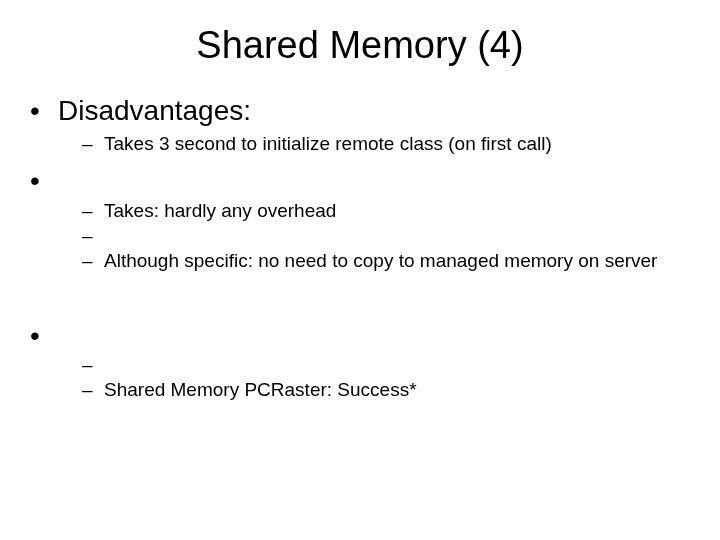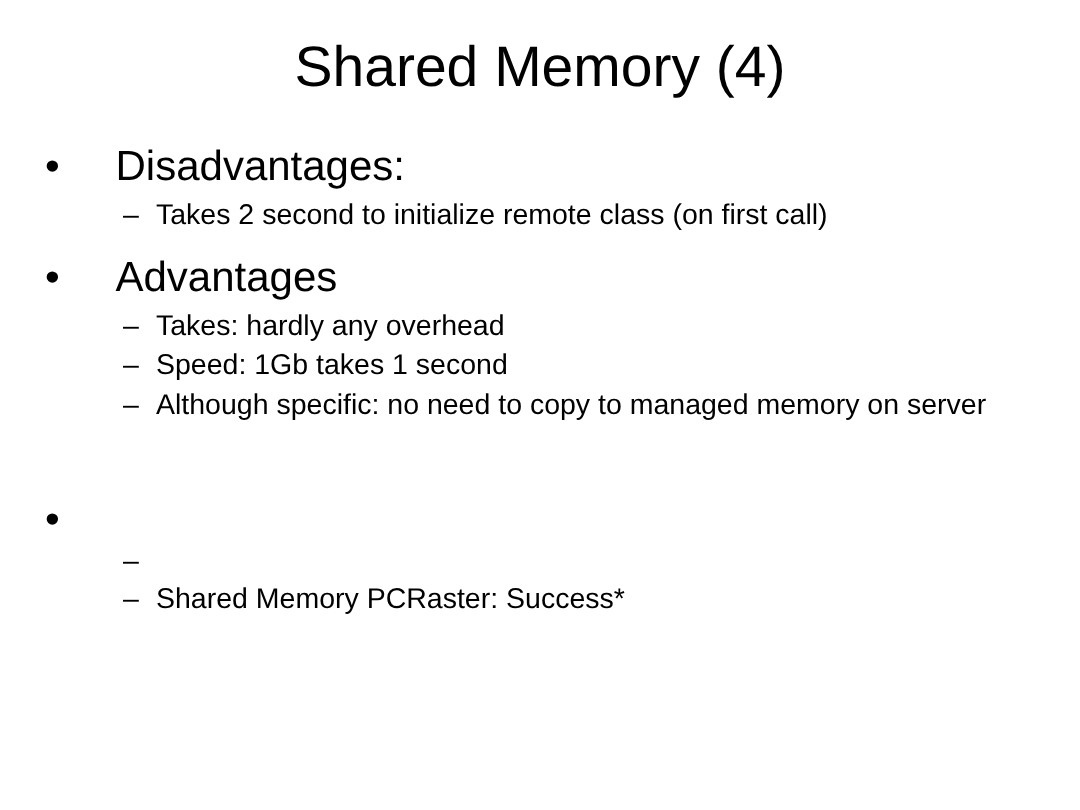--- a/index.html
+++ b/index.html
@@ -37,21 +37,20 @@
   }
   .bullet-dot {
     font-size: 28px;
     width: 28px;
     flex-shrink: 0;
     line-height: 1;
   }
   .bullet-text {
     font-size: 28px;
     line-height: 1.25;
-    margin-left: 19px;
   }
   ul.sub {
     list-style: none;
     margin: 4px 0 10px 0;
     padding: 0 0 0 52px;
   }
   ul.sub > li {
     display: flex;
     align-items: baseline;
     margin-bottom: 2px;
@@ -82,38 +81,36 @@
   <ul class="top">
 
     <li>
       <div class="bullet-row">
         <span class="bullet-dot">•</span>
         <span class="bullet-text">Disadvantages:</span>
       </div>
       <ul class="sub">
         <li>
           <span class="dash">–</span>
-          <span class="sub-text">Takes 2 second to initialize remote class (on first call)</span>
+          <span class="sub-text">Takes 3 second to initialize remote class (on first call)</span>
         </li>
       </ul>
     </li>
 
     <li>
       <div class="bullet-row">
         <span class="bullet-dot">•</span>
-        <span class="bullet-text">Advantages</span>
       </div>
       <ul class="sub">
         <li>
           <span class="dash">–</span>
           <span class="sub-text">Takes: hardly any overhead</span>
         </li>
         <li>
           <span class="dash">–</span>
-          <span class="sub-text">Speed: 1Gb takes 1 second</span>
         </li>
         <li>
           <span class="dash">–</span>
           <span class="sub-text">Although specific: no need to copy to managed memory on server</span>
         </li>
       </ul>
     </li>
 
     <li class="gap"></li>
 

